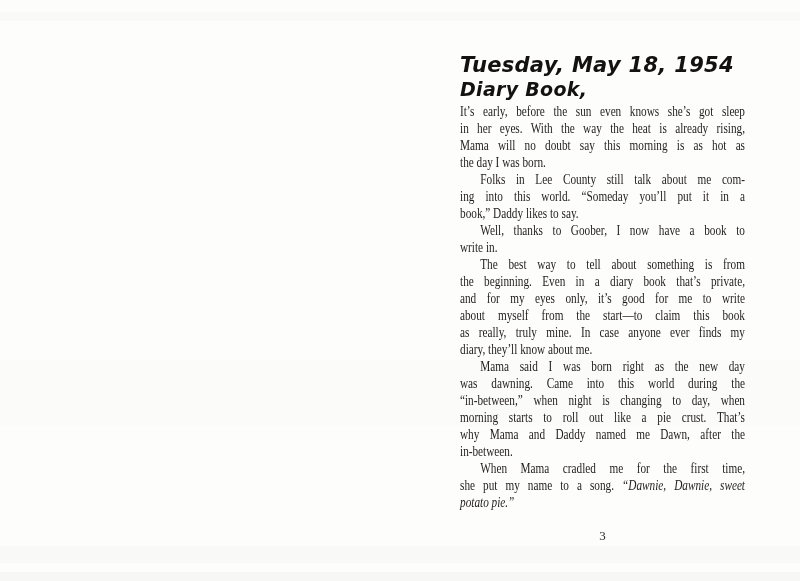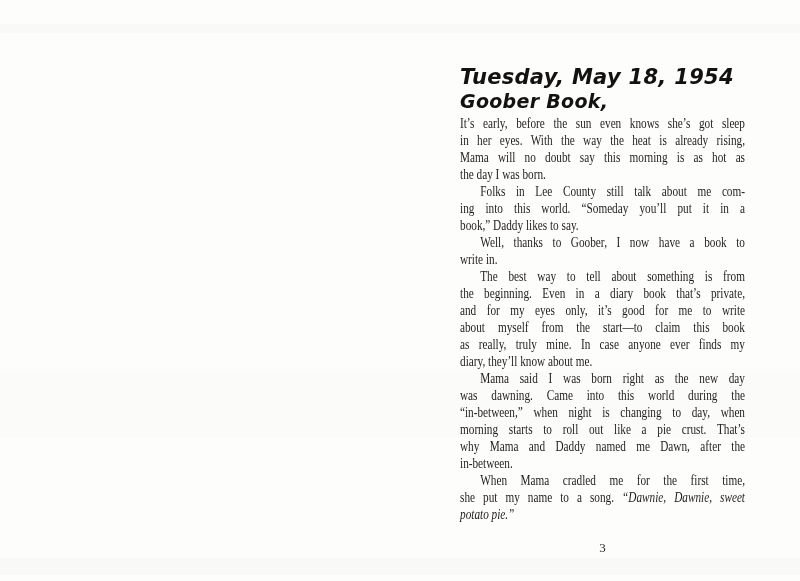--- a/index.html
+++ b/index.html
@@ -2,21 +2,21 @@
 <html><head>
 <meta charset="utf-8">
 <style>
   html, body { margin: 0; padding: 0; }
   body {
     width: 800px; height: 581px;
     background: #fdfdfc;
     overflow: hidden;
     font-family: "Liberation Serif", serif;
   }
-  .book { position: relative; width: 800px; height: 416px; background: #fdfdfc; margin-top: 12px; }
+  .book { position: relative; width: 800px; height: 416px; background: #fdfdfc; }
 
   .page { position: absolute; top: 0; height: 581px; }
   .page.left  { left: 0;   width: 400px; }
   .page.right { left: 400px; width: 400px; }
 
   
   .band { position: absolute; left: 0; width: 800px; pointer-events: none; }
   .band.b1 { top: 12px;  height: 9px;  background: rgba(0,0,0,0.016); }
   .band.b2 { top: 360px; height: 66px; background: rgba(0,0,0,0.009); }
   .band.b3 { top: 546px; height: 17px; background: rgba(0,0,0,0.016); }
@@ -63,21 +63,21 @@
   <div class="band b1"></div>
   <div class="band b2"></div>
   <div class="band b3"></div>
   <div class="band b4"></div>
 
   <div class="page left"></div>
 
   <div class="page right">
     <div class="entry">
       <div class="date script">Tuesday, May 18, 1954</div>
-      <div class="salutation script">Goober Book,</div>
+      <div class="salutation script">Diary Book,</div>
       <div class="diary-body" id="diary-body">
           <div class="line">It’s early, before the sun even knows she’s got sleep</div>
           <div class="line">in her eyes. With the way the heat is already rising,</div>
           <div class="line">Mama will no doubt say this morning is as hot as</div>
           <div class="line last">the day I was born.</div>
           <div class="line indent">Folks in Lee County still talk about me com-</div>
           <div class="line">ing into this world. “Someday you’ll put it in a</div>
           <div class="line last">book,” Daddy likes to say.</div>
           <div class="line indent">Well, thanks to Goober, I now have a book to</div>
           <div class="line last">write in.</div>

